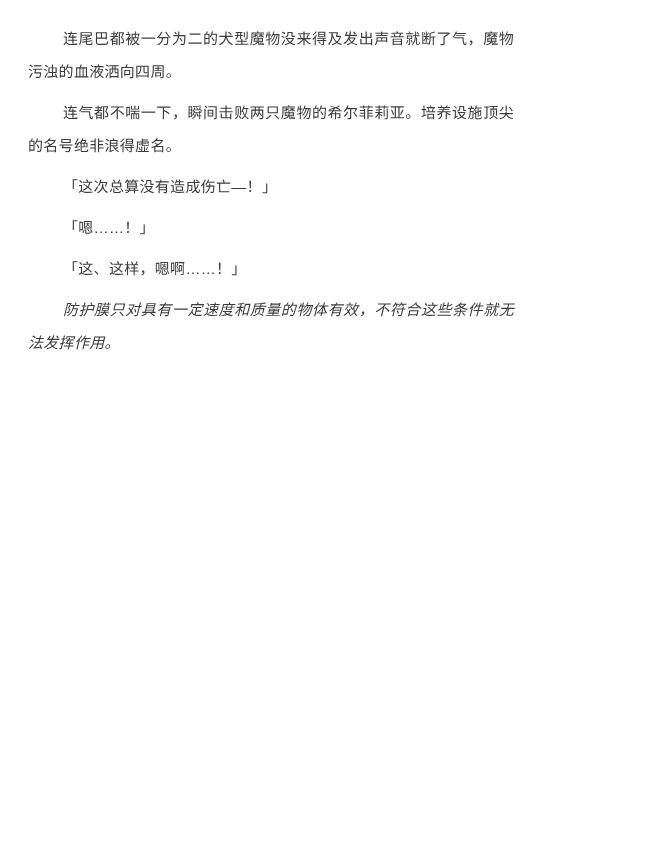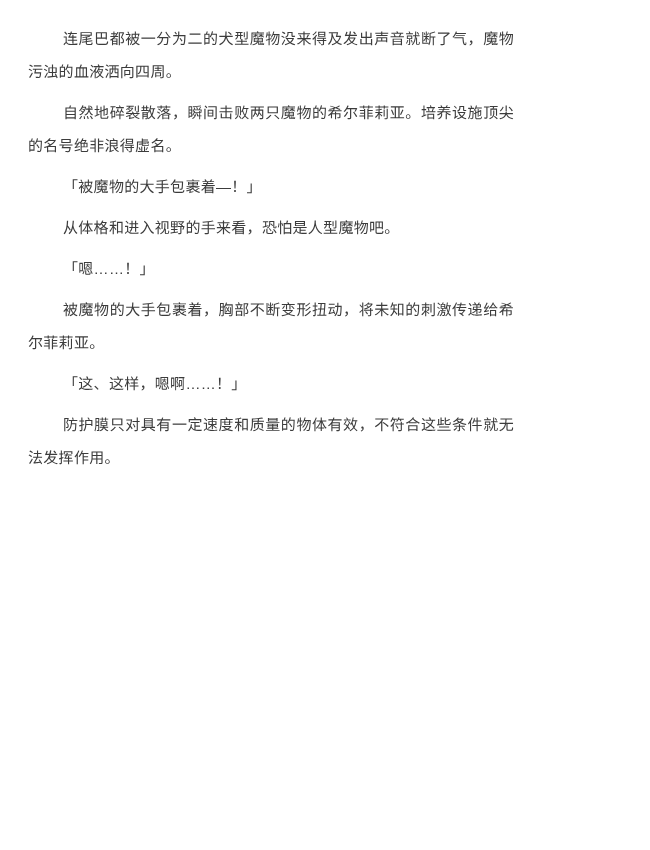--- a/index.html
+++ b/index.html
@@ -25,27 +25,26 @@
     font-size: 15px;
     line-height: 33px;
     color: #3c3c3c;
     text-align: justify;
     text-indent: 35px;
     letter-spacing: 0.3px;
     word-break: break-all;
   }
   .para:last-child {
     margin-bottom: 0;
+    font-style: italic;
   }
 </style>
 </head>
 <body>
 
 <main class="page">
   <p class="para">连尾巴都被一分为二的犬型魔物没来得及发出声音就断了气，魔物污浊的血液洒向四周。</p>
-  <p class="para">自然地碎裂散落，瞬间击败两只魔物的希尔菲莉亚。培养设施顶尖的名号绝非浪得虚名。</p>
-  <p class="para">「被魔物的大手包裹着—！」</p>
-  <p class="para">从体格和进入视野的手来看，恐怕是人型魔物吧。</p>
+  <p class="para">连气都不喘一下，瞬间击败两只魔物的希尔菲莉亚。培养设施顶尖的名号绝非浪得虚名。</p>
+  <p class="para">「这次总算没有造成伤亡—！」</p>
   <p class="para">「嗯……！」</p>
-  <p class="para">被魔物的大手包裹着，胸部不断变形扭动，将未知的刺激传递给希尔菲莉亚。</p>
   <p class="para">「这、这样，嗯啊……！」</p>
   <p class="para">防护膜只对具有一定速度和质量的物体有效，不符合这些条件就无法发挥作用。</p>
 </main>
 
 </body></html>

